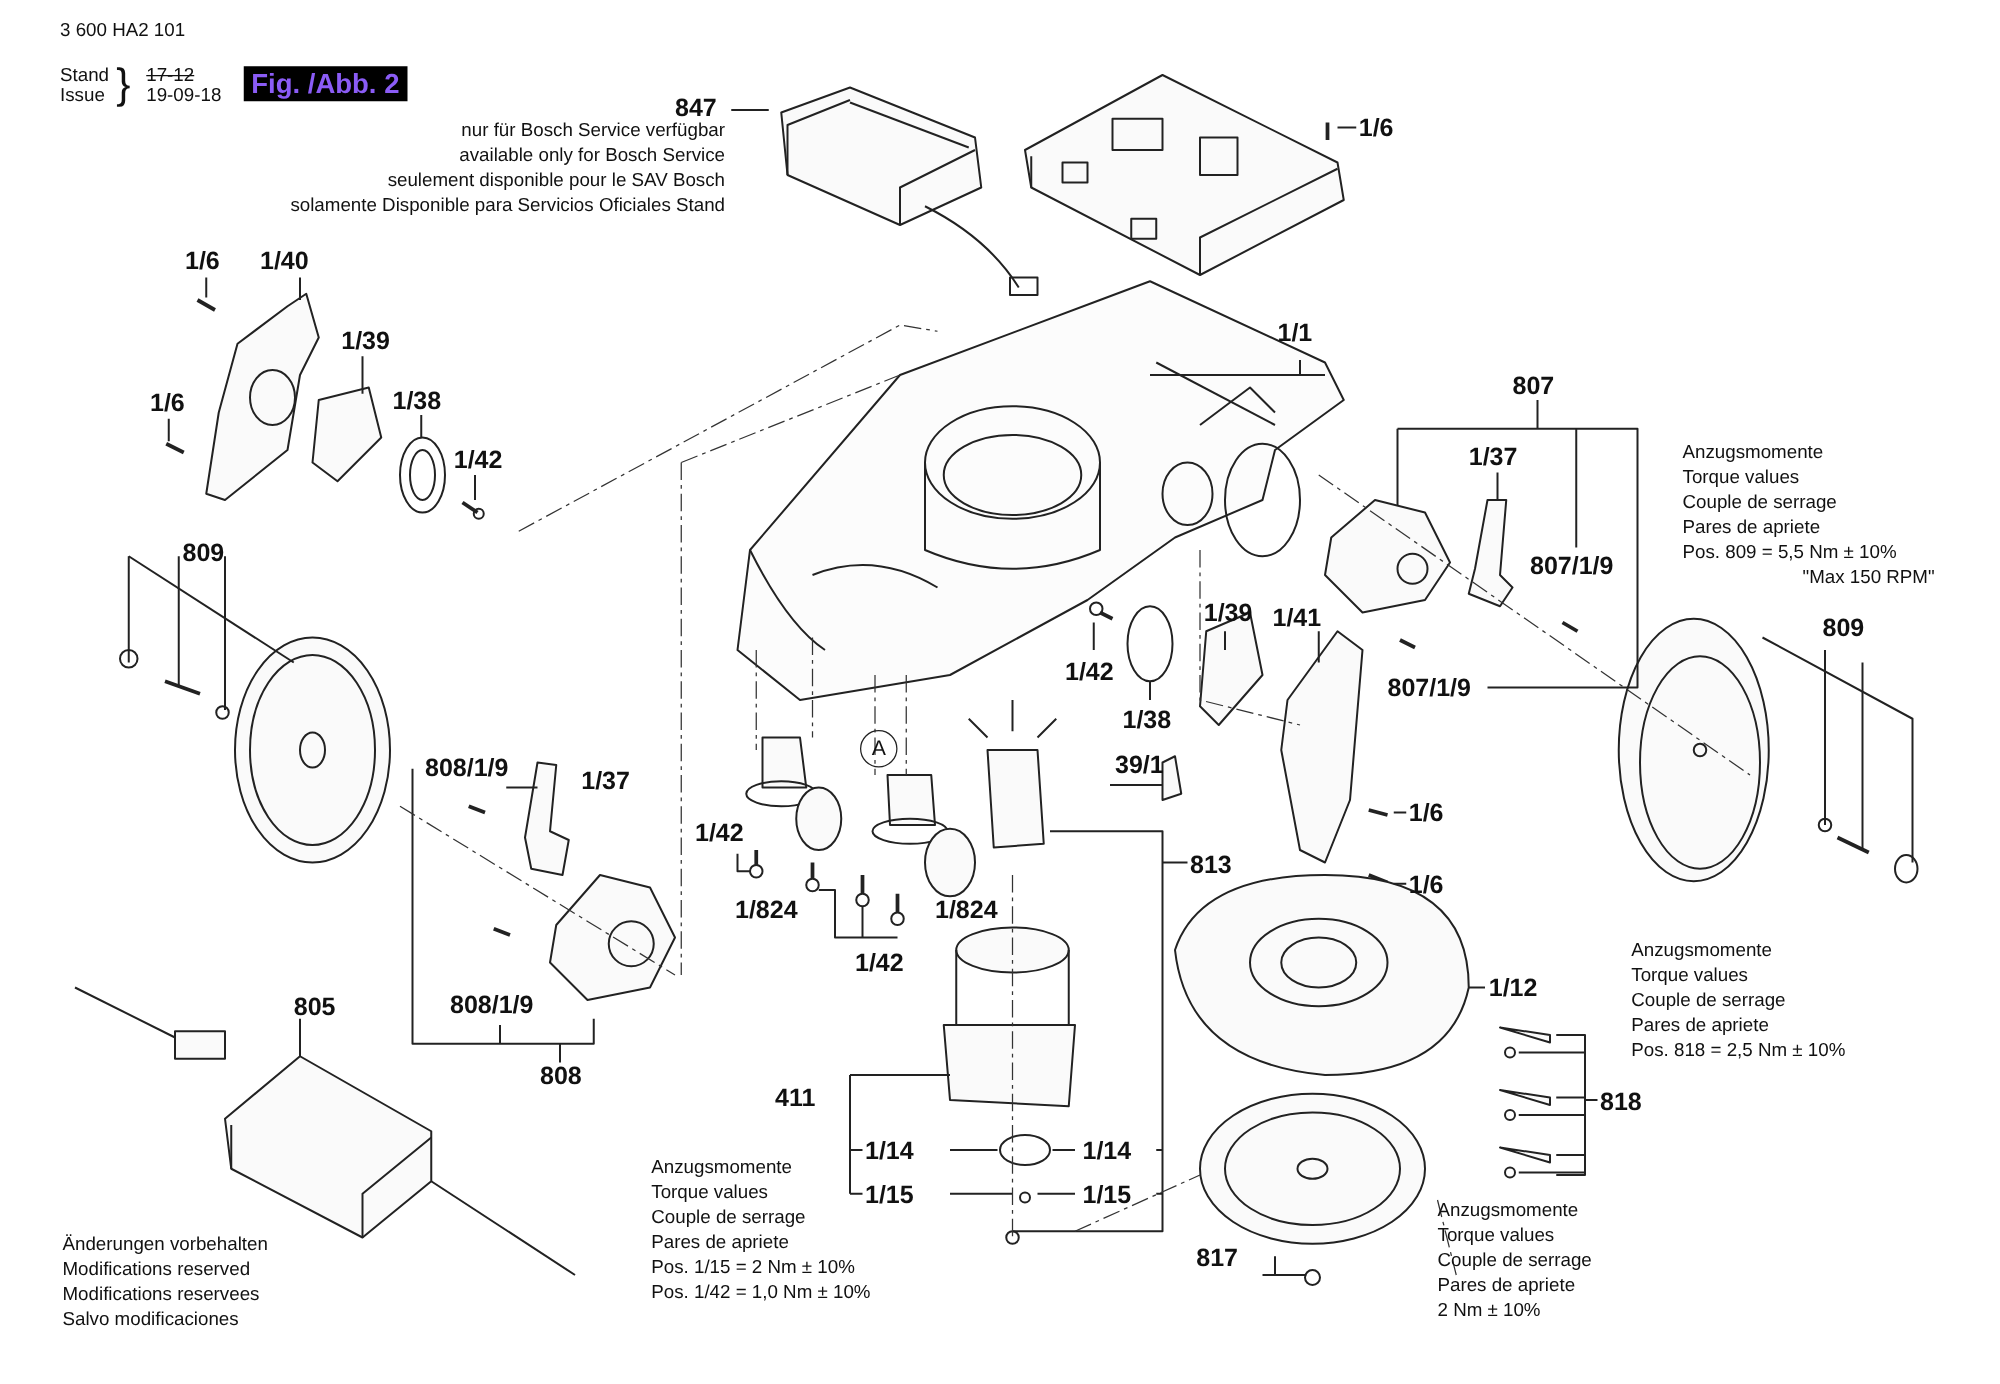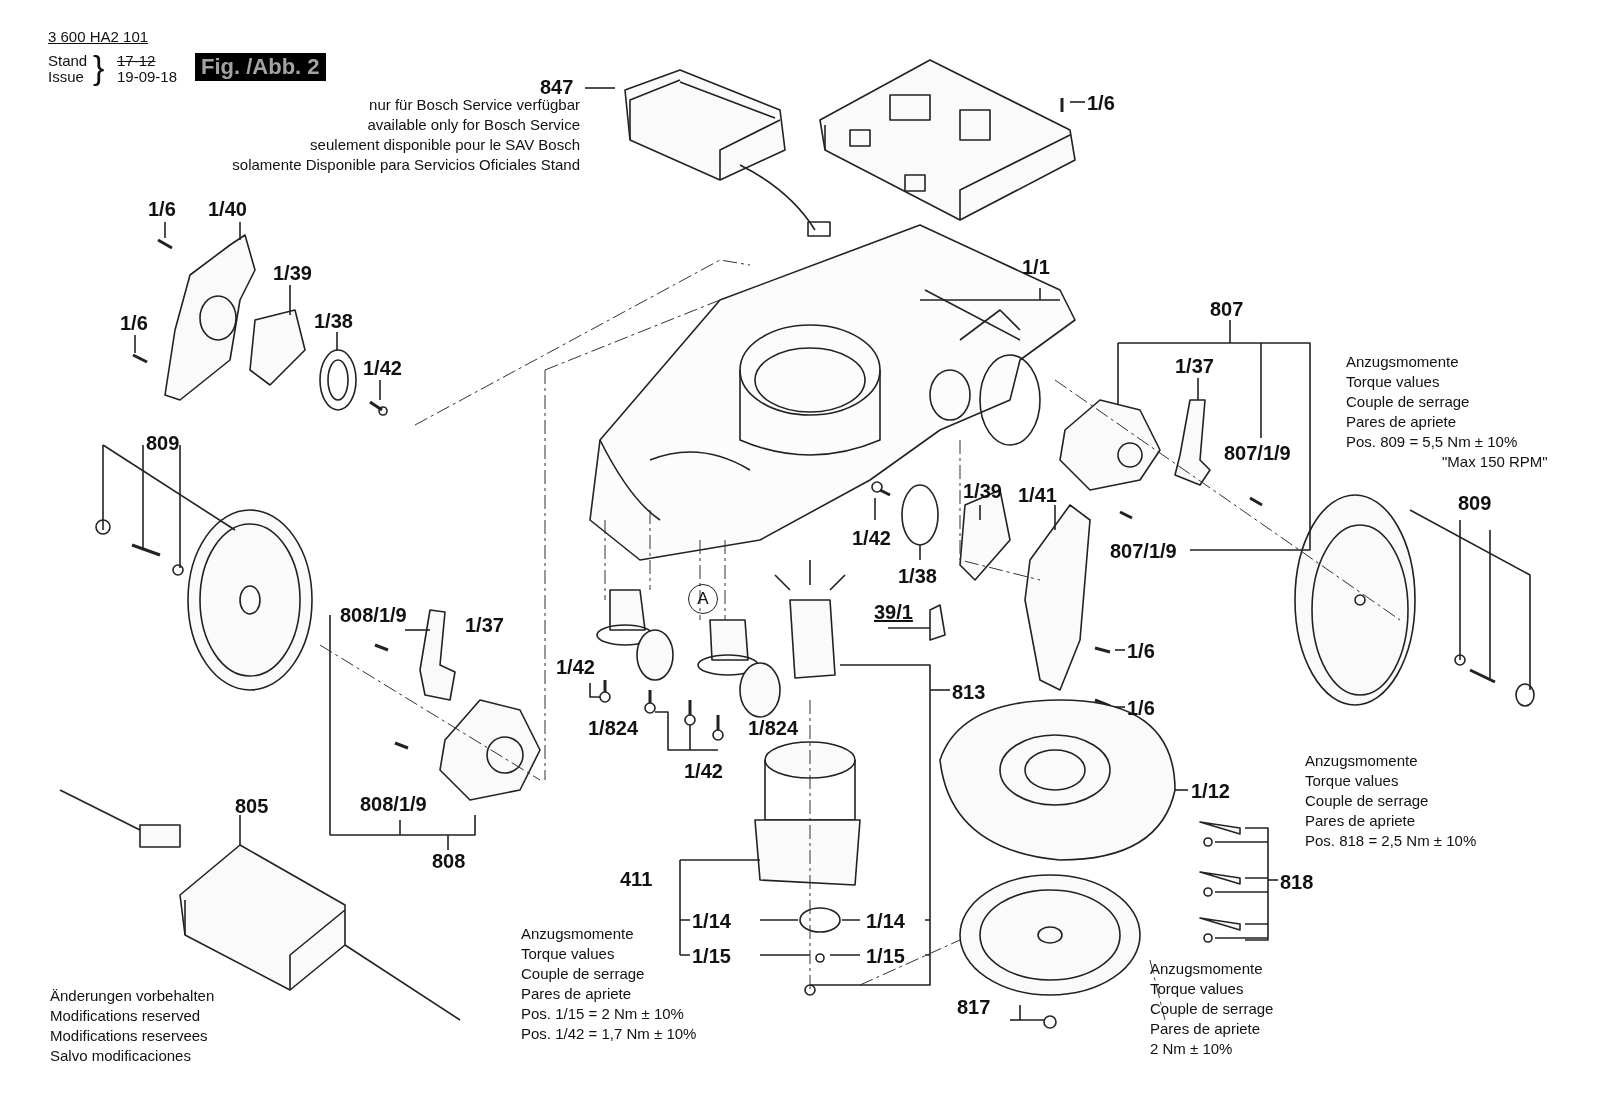--- a/index.html
+++ b/index.html
@@ -1,29 +1,29 @@
 <!DOCTYPE html>
 <html><head>
 <meta charset="utf-8">
 <style>
   html, body { margin:0; padding:0; background:#fff; }
   body { width:1600px; height:1107px; position:relative; overflow:hidden; font-family:"Liberation Sans", sans-serif; color:#111; }
   .abs { position:absolute; }
   .hdr { font-size:15px; line-height:18px; }
-  .figbox { background:#000; color:#a3a3a3; font-weight:bold; font-size:22px; padding:1px 6px; }
+  .figbox { background:#000; color:#8b5cf6; font-weight:bold; font-size:22px; padding:1px 6px; }
   .lbl { font-weight:bold; font-size:20px; white-space:nowrap; }
   .note { font-size:15px; line-height:20px; white-space:nowrap; }
   .note.right { text-align:right; }
   svg.draw { position:absolute; left:0; top:0; }
   .circle-a { width:28px; height:28px; border:1.5px solid #222; border-radius:50%; text-align:center; line-height:28px; font-size:17px; }
 </style>
 </head>
 <body>
 
-<div class="abs hdr" style="left:48px;top:28px;text-decoration:underline;">3 600 HA2 101</div>
+<div class="abs hdr" style="left:48px;top:16px;">3 600 HA2 101</div>
 <div class="abs hdr" style="left:48px;top:52px;">Stand</div>
 <div class="abs hdr" style="left:48px;top:68px;">Issue</div>
 <div class="abs" style="left:93px;top:50px;font-size:34px;line-height:34px;font-weight:200;">}</div>
 <div class="abs hdr" style="left:117px;top:52px;text-decoration:line-through;">17-12</div>
 <div class="abs hdr" style="left:117px;top:68px;">19-09-18</div>
 <div class="abs figbox" style="left:195px;top:53px;">Fig. /Abb. 2</div>
 
 <div class="abs note right" style="right:1020px;top:95px;margin-left:36px;">
   <div>nur für Bosch Service verfügbar</div>
   <div>available only for Bosch Service</div>
@@ -285,21 +285,21 @@
 <div class="abs lbl" style="left:1210px;top:298px;">807</div>
 <div class="abs lbl" style="left:1175px;top:355px;">1/37</div>
 <div class="abs lbl" style="left:1224px;top:442px;">807/1/9</div>
 <div class="abs lbl" style="left:1110px;top:540px;">807/1/9</div>
 <div class="abs lbl" style="left:146px;top:432px;">809</div>
 <div class="abs lbl" style="left:1458px;top:492px;">809</div>
 <div class="abs lbl" style="left:852px;top:527px;">1/42</div>
 <div class="abs lbl" style="left:898px;top:565px;">1/38</div>
 <div class="abs lbl" style="left:963px;top:480px;">1/39</div>
 <div class="abs lbl" style="left:1018px;top:484px;">1/41</div>
-<div class="abs lbl" style="left:874px;top:601px;text-decoration:underline;">39/1</div>
+<div class="abs lbl" style="left:892px;top:601px;">39/1</div>
 <div class="abs lbl" style="left:1127px;top:640px;">1/6</div>
 <div class="abs lbl" style="left:1127px;top:697px;">1/6</div>
 <div class="abs lbl" style="left:340px;top:604px;">808/1/9</div>
 <div class="abs lbl" style="left:465px;top:614px;">1/37</div>
 <div class="abs lbl" style="left:360px;top:793px;">808/1/9</div>
 <div class="abs lbl" style="left:432px;top:850px;text-align:right;">808</div>
 <div class="abs lbl" style="left:556px;top:656px;">1/42</div>
 <div class="abs lbl" style="left:588px;top:717px;">1/824</div>
 <div class="abs lbl" style="left:748px;top:717px;">1/824</div>
 <div class="abs lbl" style="left:684px;top:760px;">1/42</div>
@@ -328,21 +328,21 @@
   <div>Couple de serrage</div>
   <div>Pares de apriete</div>
   <div>Pos. 818 = 2,5 Nm  ± 10%</div>
 </div>
 <div class="abs note" style="left:521px;top:924px;">
   <div>Anzugsmomente</div>
   <div>Torque values</div>
   <div>Couple de serrage</div>
   <div>Pares de apriete</div>
   <div>Pos. 1/15 = 2 Nm  ± 10%</div>
-  <div>Pos. 1/42 = 1,7 Nm  ± 10%</div>
+  <div>Pos. 1/42 = 1,0 Nm  ± 10%</div>
 </div>
 <div class="abs note" style="left:1150px;top:959px;">
   <div>Anzugsmomente</div>
   <div>Torque values</div>
   <div>Couple de serrage</div>
   <div>Pares de apriete</div>
   <div>2 Nm  ± 10%</div>
 </div>
 
 <div class="abs note" style="left:50px;top:986px;">

